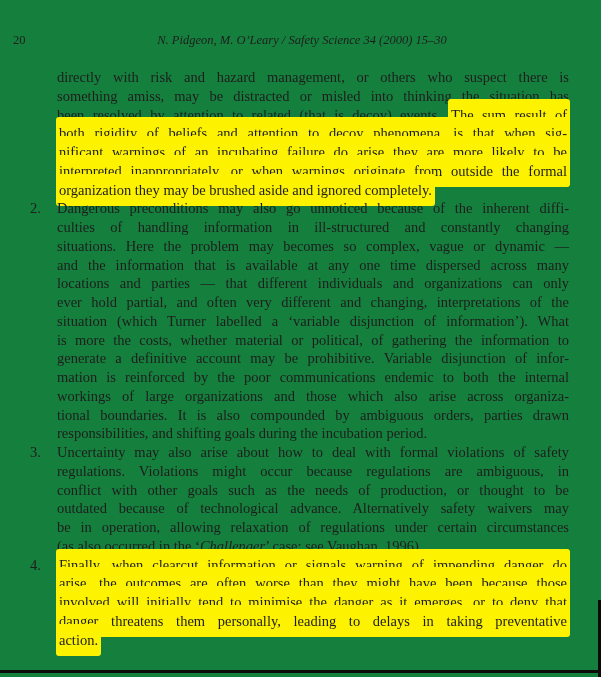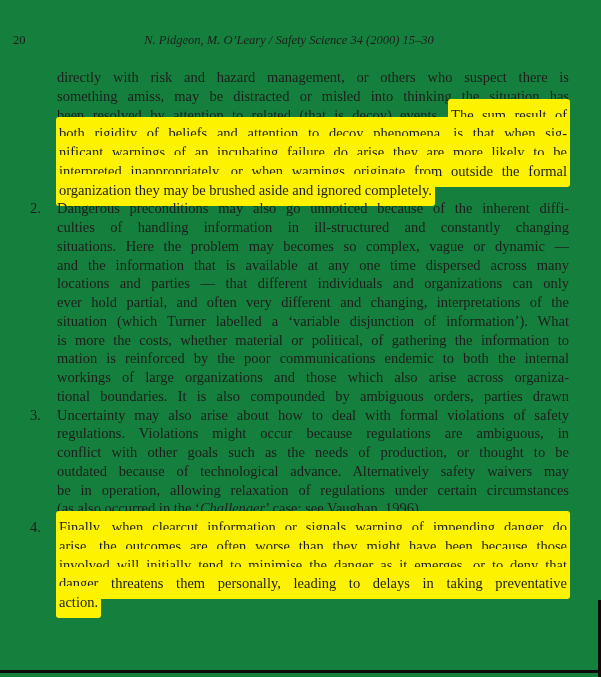--- a/index.html
+++ b/index.html
@@ -8,21 +8,21 @@
   }
   html,body{margin:0;padding:0;background:#ffffff;}
   body{
     width:601px;height:677px;overflow:hidden;position:relative;
     font-family:"Liberation Serif","DejaVu Serif",serif;
     color:var(--ink);
   }
   .page{position:absolute;inset:0;background:#15803d;}
   .header{position:absolute;top:33px;left:0;right:0;height:18px;font-size:12.5px;}
   .pagenum{position:absolute;left:13px;top:0;font-style:normal;}
-  .running-head{position:absolute;left:3px;width:520px;text-align:center;font-style:italic;padding-left:26px;}
+  .running-head{position:absolute;left:16px;width:520px;text-align:center;font-style:italic;padding-left:26px;}
   .body-text{position:absolute;top:68px;left:30px;width:539px;}
   .block{display:flex;}
   .marker{flex:0 0 27px;font-size:14.5px;line-height:18.75px;}
   .lines{flex:1;min-width:0;}
   .line{
     font-size:14.5px;line-height:18.75px;
     text-align:justify;text-align-last:justify;text-justify:inter-word;
     white-space:normal;
   }
   .line.last{text-align-last:left;}
@@ -57,23 +57,25 @@
         <span class="marker">2.</span>
         <div class="lines">
           <div class="line"><span>Dangerous preconditions may also go unnoticed because of the inherent diffi-</span></div>
           <div class="line"><span>culties of handling information in ill-structured and constantly changing</span></div>
           <div class="line"><span>situations. Here the problem may becomes so complex, vague or dynamic —</span></div>
           <div class="line"><span>and the information that is available at any one time dispersed across many</span></div>
           <div class="line"><span>locations and parties — that different individuals and organizations can only</span></div>
           <div class="line"><span>ever hold partial, and often very different and changing, interpretations of the</span></div>
           <div class="line"><span>situation (which Turner labelled a ‘variable disjunction of information’). What</span></div>
           <div class="line"><span>is more the costs, whether material or political, of gathering the information to</span></div>
+          <div class="line"><span>generate a definitive account may be prohibitive. Variable disjunction of infor-</span></div>
           <div class="line"><span>mation is reinforced by the poor communications endemic to both the internal</span></div>
           <div class="line"><span>workings of large organizations and those which also arise across organiza-</span></div>
           <div class="line"><span>tional boundaries. It is also compounded by ambiguous orders, parties drawn</span></div>
+          <div class="line last"><span>responsibilities, and shifting goals during the incubation period.</span></div>
         </div>
       </div>
       <div class="block">
         <span class="marker">3.</span>
         <div class="lines">
           <div class="line"><span>Uncertainty may also arise about how to deal with formal violations of safety</span></div>
           <div class="line"><span>regulations. Violations might occur because regulations are ambiguous, in</span></div>
           <div class="line"><span>conflict with other goals such as the needs of production, or thought to be</span></div>
           <div class="line"><span>outdated because of technological advance. Alternatively safety waivers may</span></div>
           <div class="line"><span>be in operation, allowing relaxation of regulations under certain circumstances</span></div>

